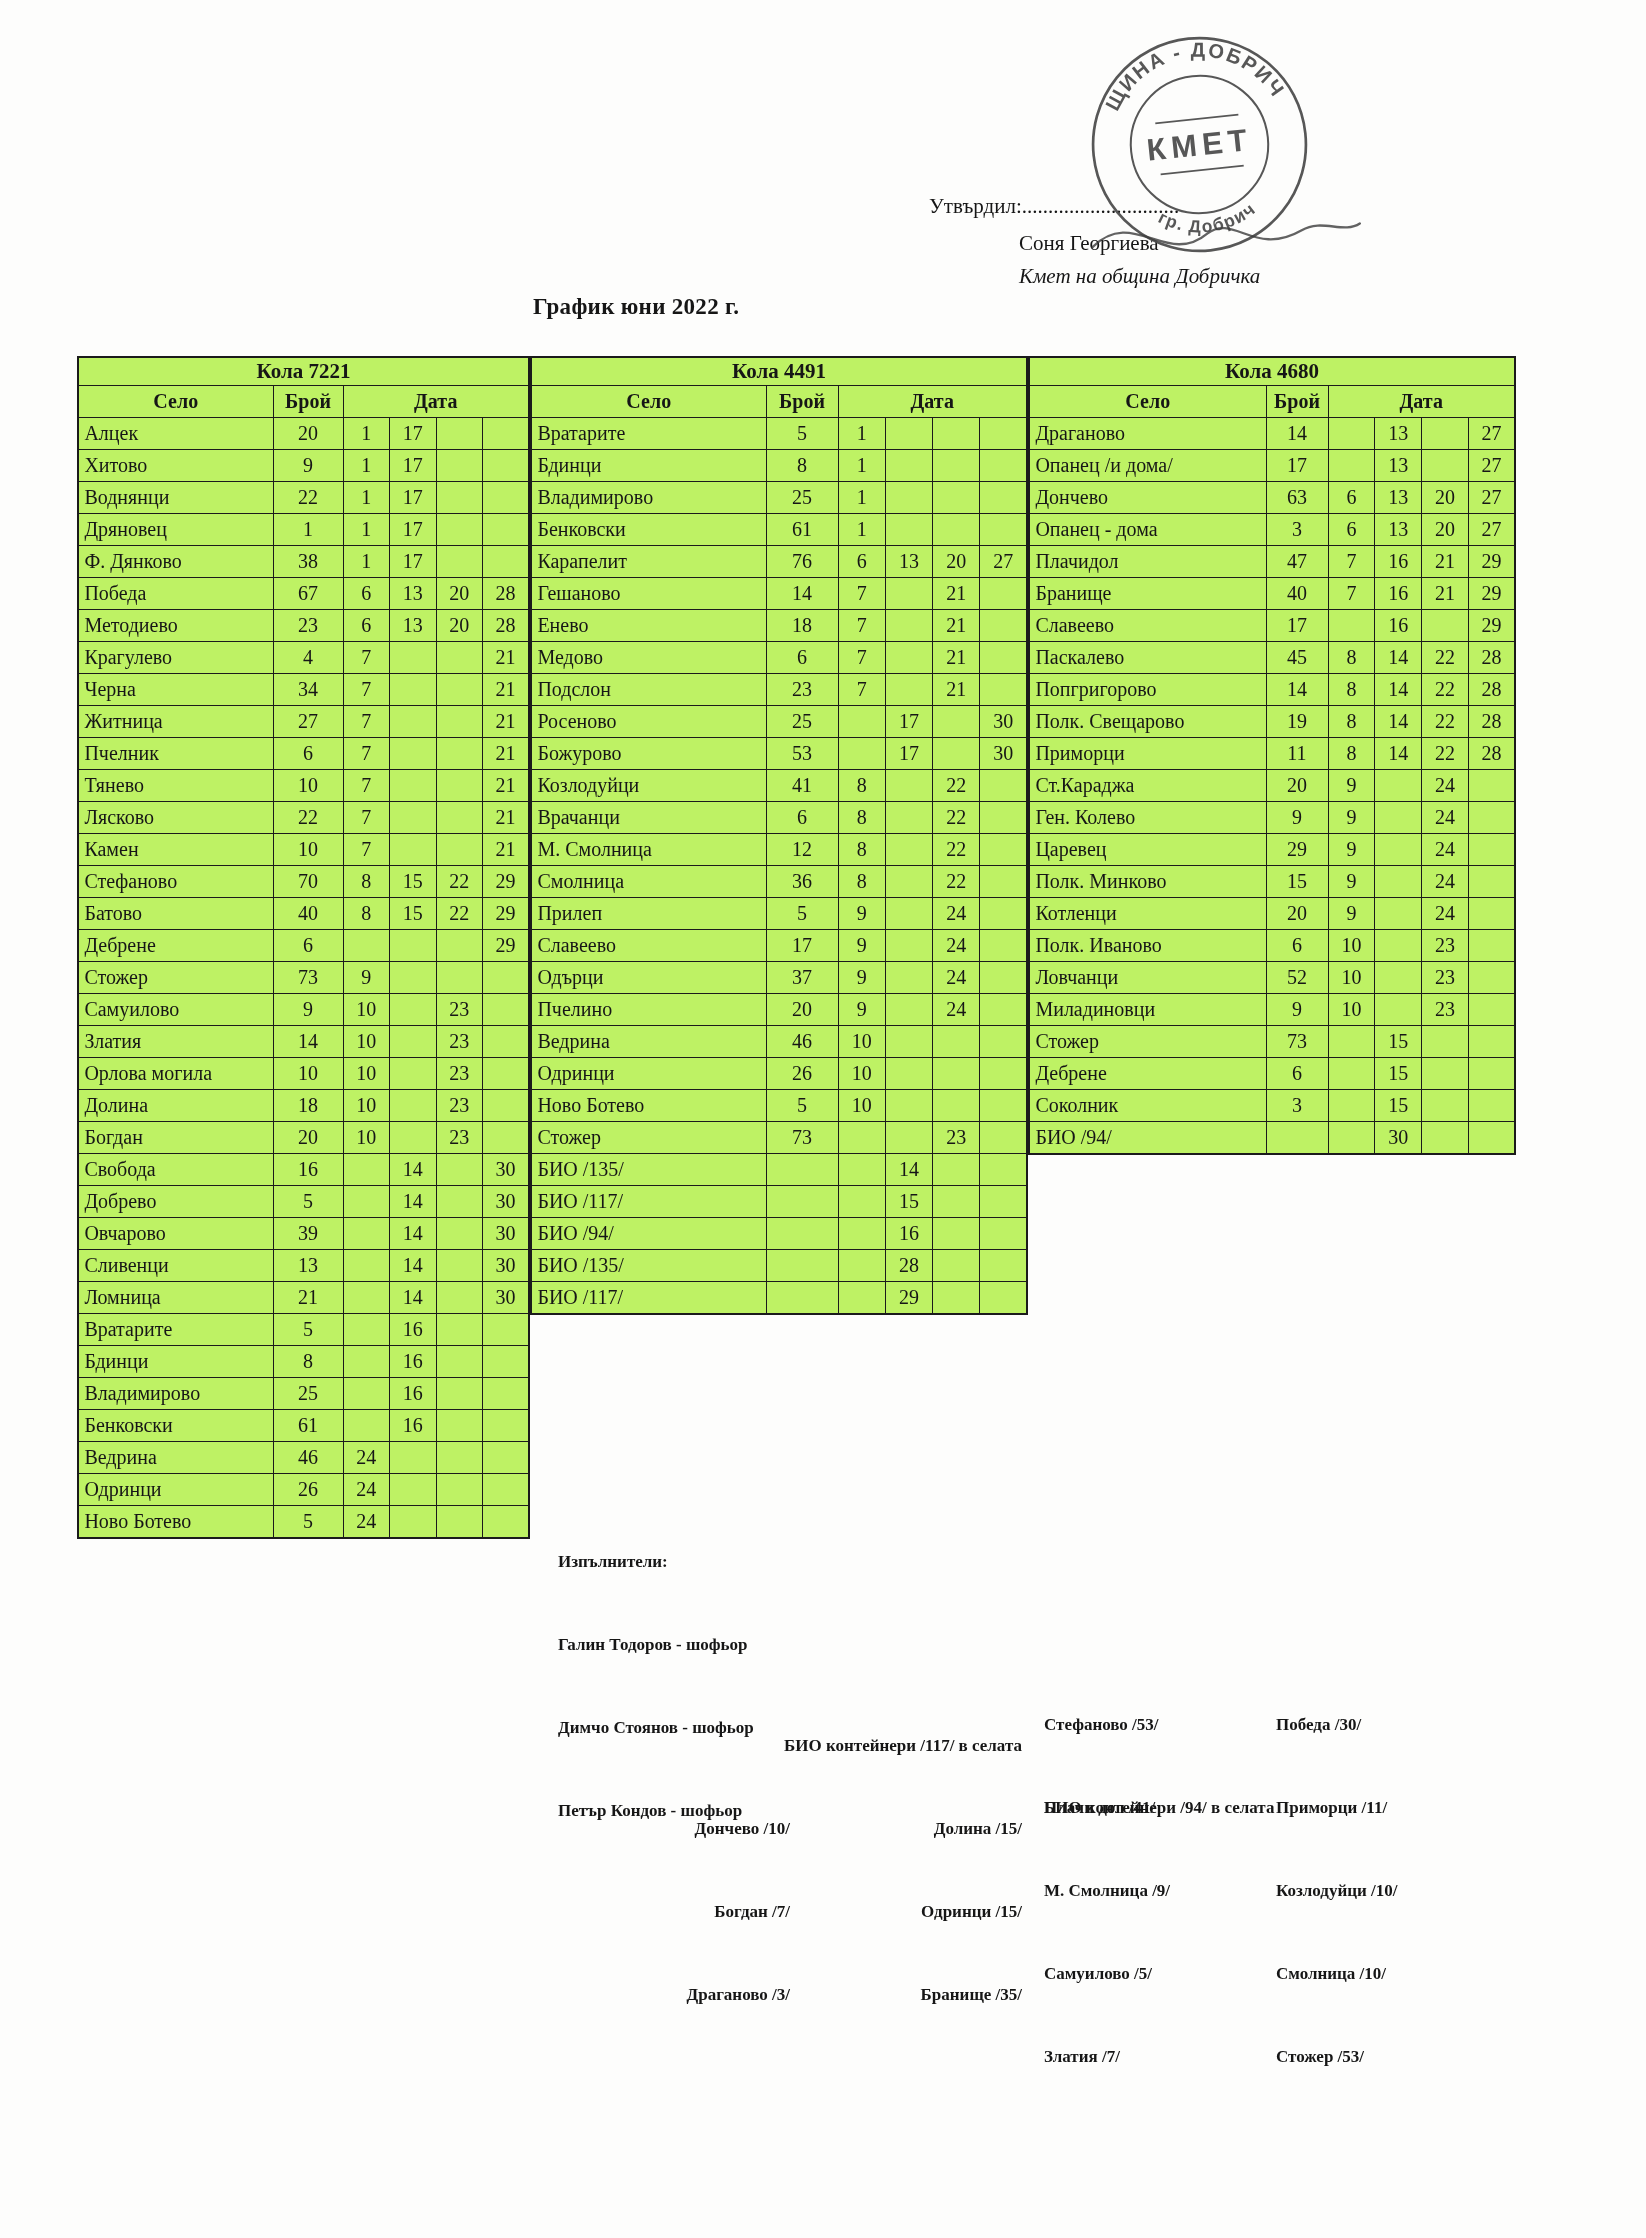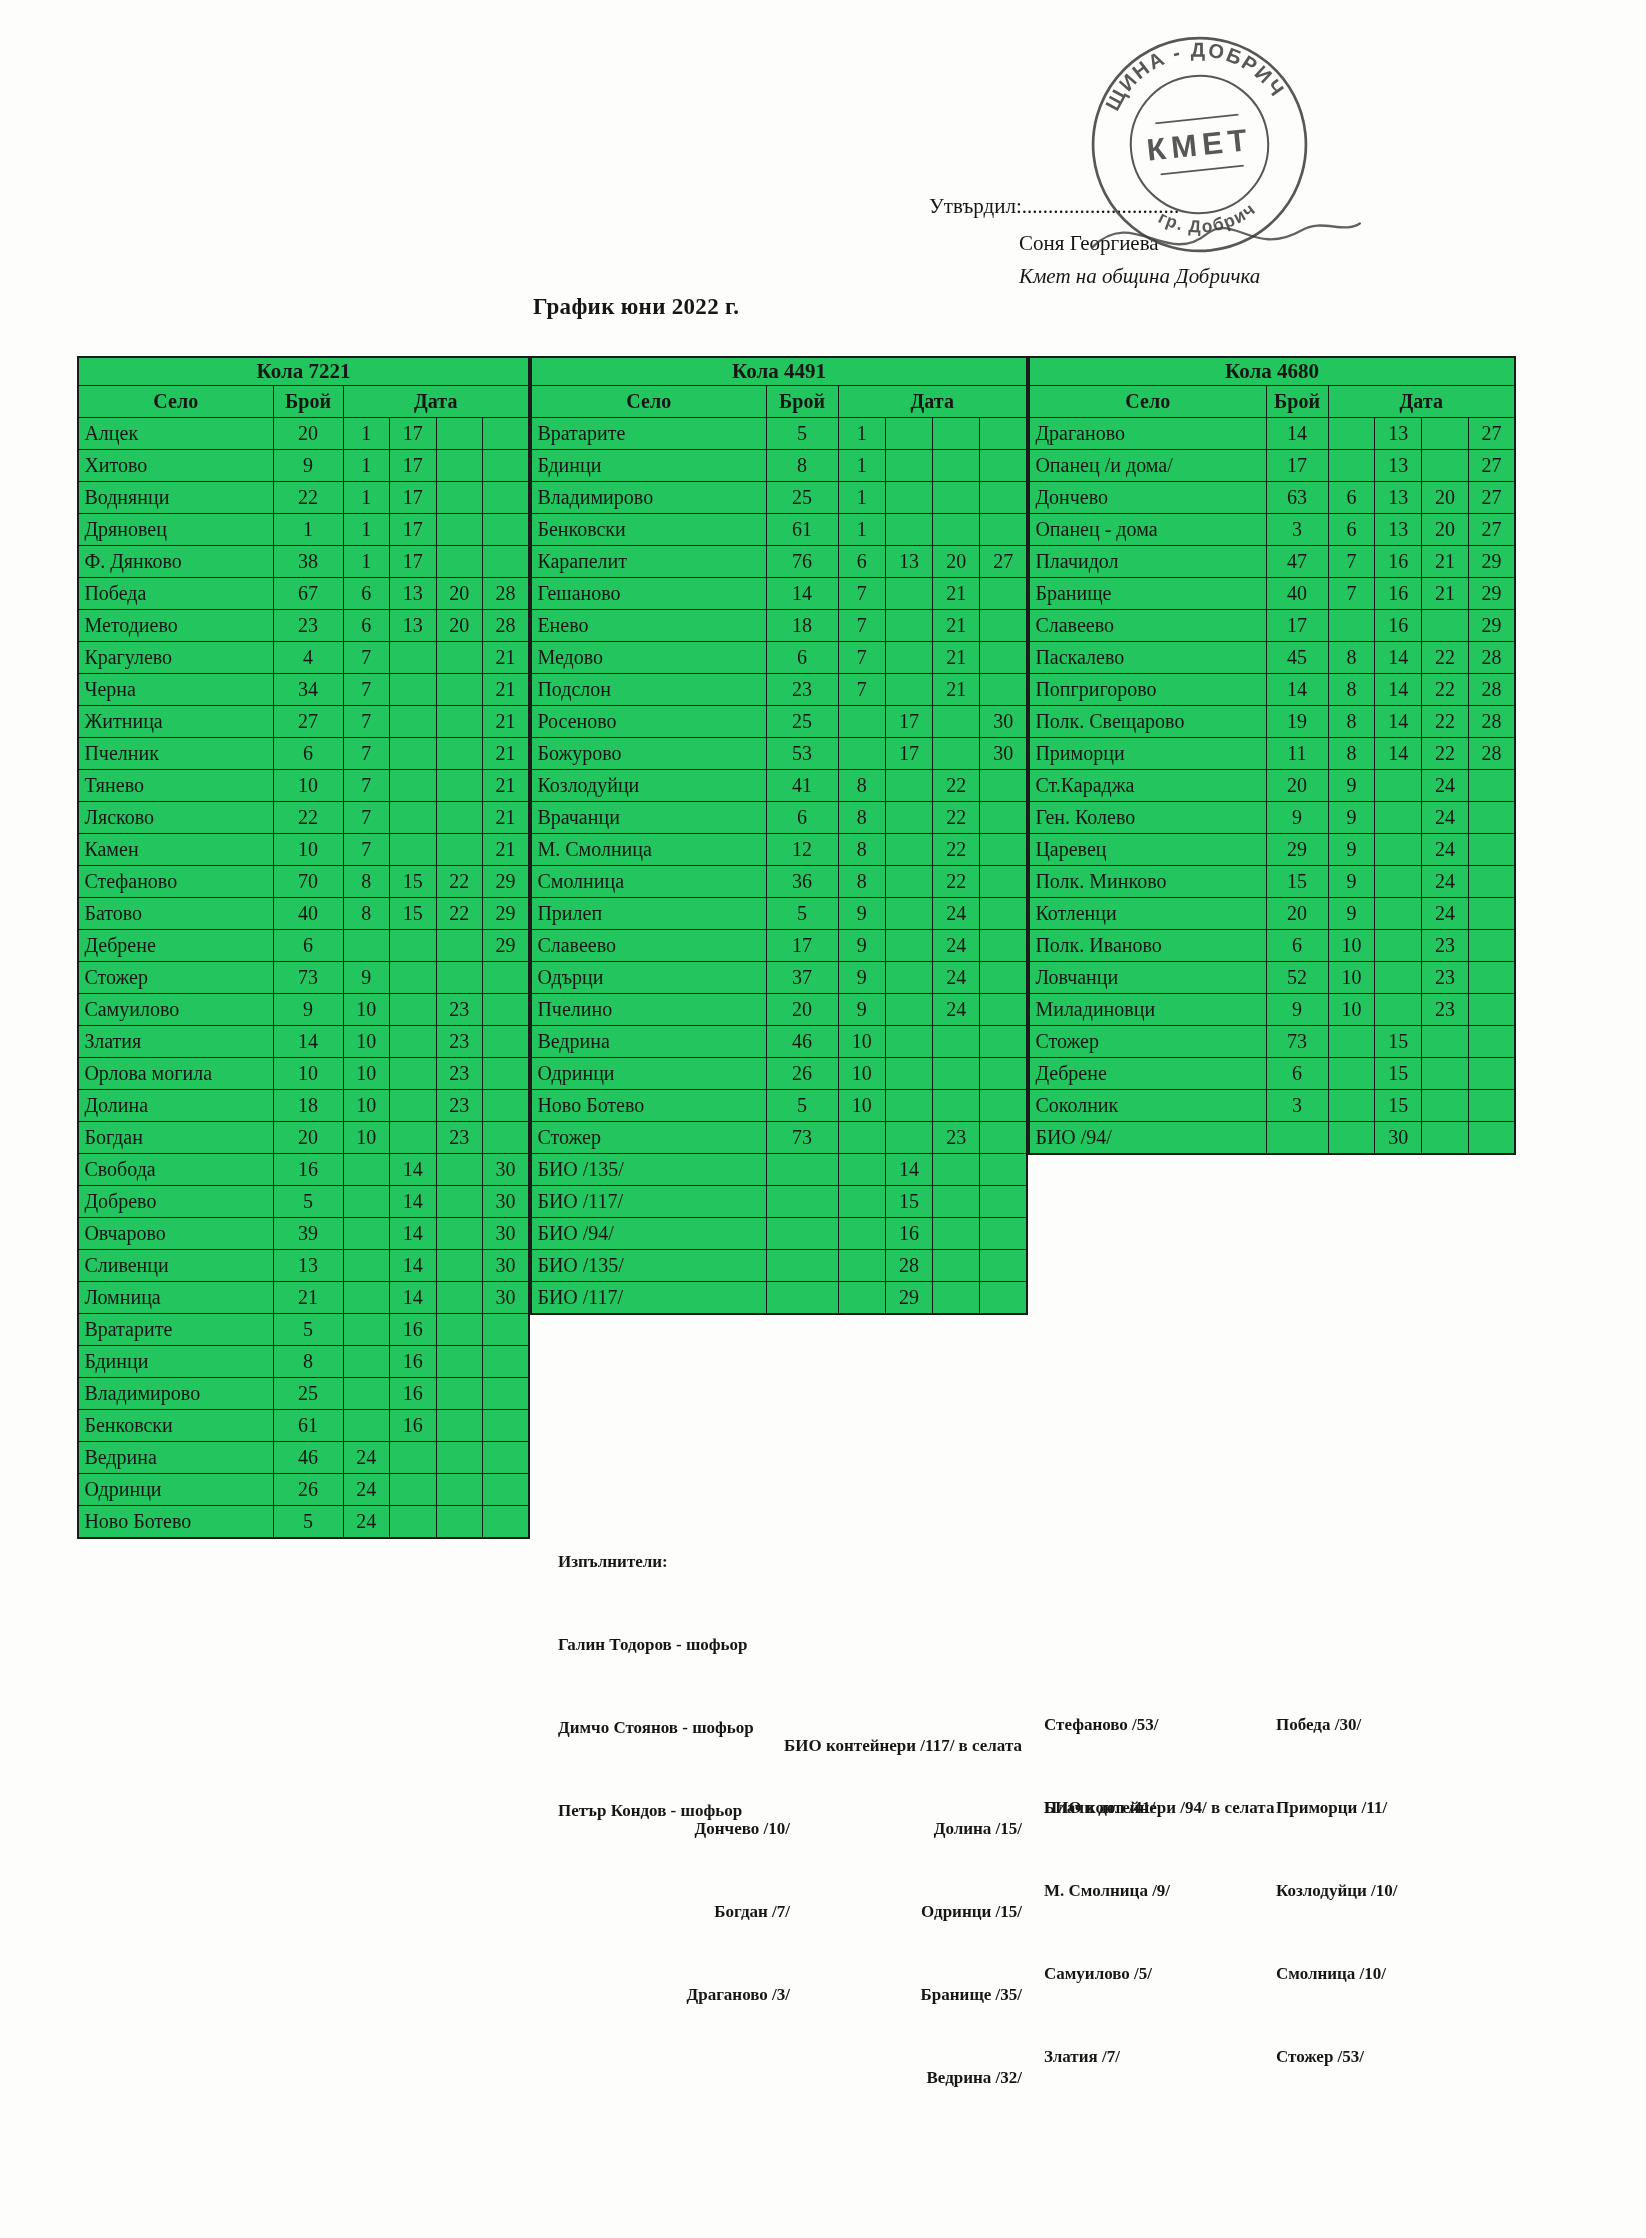--- a/index.html
+++ b/index.html
@@ -32,21 +32,21 @@
   .sig path { fill: none; stroke: #3c3c3c; stroke-width: 3.5; stroke-linecap: round; }
 
   
   .doc-title { position: absolute; left: 533px; top: 294px; font-size: 23px; font-weight: bold; letter-spacing: 0.3px; }
 
   
   table.sched {
     position: absolute;
     border-collapse: collapse;
     table-layout: fixed;
-    background: #22c55e;
+    background: #bef264;
     font-size: 20px;
     border: 2px solid #1b1b1b;
   }
   .sched th, .sched td {
     border: 1.3px solid #1b1b1b;
     height: 32px;
     padding: 0;
     line-height: 31px;
     white-space: nowrap;
     overflow: hidden;
@@ -868,21 +868,20 @@
         <div class="nrow"><span>Плачи дол /41/</span><span>Приморци /11/</span></div>
       </div>
   </div>
 
   <div id="n117" class="blk">
     <div class="blk-title">БИО контейнери /117/ в селата</div>
     <div data-list="bio_notes.1.rows">
         <div class="nrow"><span>Дончево /10/</span><span>Долина /15/</span></div>
         <div class="nrow"><span>Богдан /7/</span><span>Одринци /15/</span></div>
         <div class="nrow"><span>Драганово /3/</span><span>Бранище /35/</span></div>
-        <div class="nrow"><span>Ведрина /32/</span></div>
       </div>
   </div>
 
   <div id="n94" class="blk">
     <div class="blk-title">БИО контейнери /94/ в селата</div>
     <div data-list="bio_notes.2.rows">
         <div class="nrow"><span>М. Смолница /9/</span><span>Козлодуйци /10/</span></div>
         <div class="nrow"><span>Самуилово /5/</span><span>Смолница /10/</span></div>
         <div class="nrow"><span>Златия /7/</span><span>Стожер /53/</span></div>
       </div>

